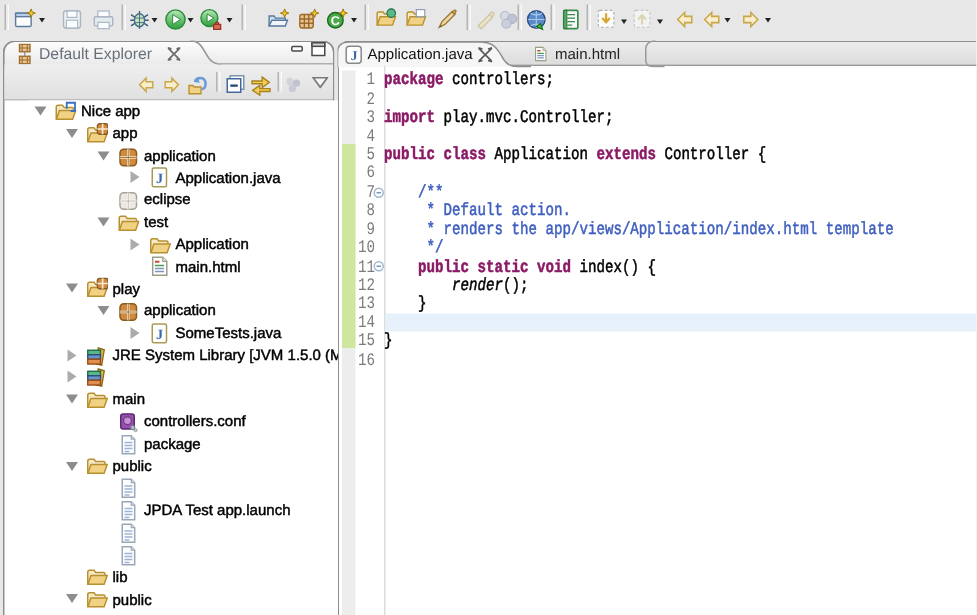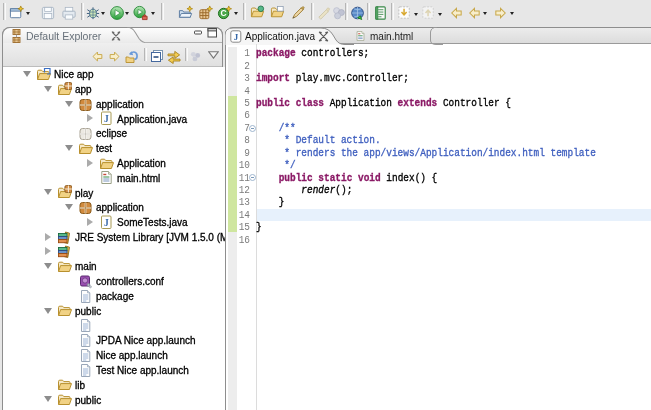--- a/index.html
+++ b/index.html
@@ -330,33 +330,31 @@
     <svg class="abs" style="left:60px;top:251.7px" width="15" height="15" viewBox="0 0 15 15">
       <path d="M3.5 1.5 H9.5 L11.8 3.8 V13.5 H3.5 Z" fill="#fdfdfd" stroke="#9aa7b8" stroke-width="1"></path>
       <path d="M9.5 1.5 L9.5 3.8 L11.8 3.8" fill="#dde6f0" stroke="#9aa7b8" stroke-width="0.8"></path>
       <path d="M5 6 H10.3 M5 8 H10.3 M5 10 H10.3 M5 12 H8.3" stroke="#9db4d6" stroke-width="1"></path>
     </svg>
     <svg class="abs" style="left:60px;top:266.4px" width="15" height="15" viewBox="0 0 15 15">
       <path d="M3.5 1.5 H9.5 L11.8 3.8 V13.5 H3.5 Z" fill="#fdfdfd" stroke="#9aa7b8" stroke-width="1"></path>
       <path d="M9.5 1.5 L9.5 3.8 L11.8 3.8" fill="#dde6f0" stroke="#9aa7b8" stroke-width="0.8"></path>
       <path d="M5 6 H10.3 M5 8 H10.3 M5 10 H10.3 M5 12 H8.3" stroke="#9db4d6" stroke-width="1"></path>
     </svg>
-    <div class="row" style="left:78px;top:266.8px">JPDA Nice app.launch</div>
+    <div class="row" style="left:78px;top:266.8px">JPDA Test app.launch</div>
     <svg class="abs" style="left:60px;top:281.2px" width="15" height="15" viewBox="0 0 15 15">
       <path d="M3.5 1.5 H9.5 L11.8 3.8 V13.5 H3.5 Z" fill="#fdfdfd" stroke="#9aa7b8" stroke-width="1"></path>
       <path d="M9.5 1.5 L9.5 3.8 L11.8 3.8" fill="#dde6f0" stroke="#9aa7b8" stroke-width="0.8"></path>
       <path d="M5 6 H10.3 M5 8 H10.3 M5 10 H10.3 M5 12 H8.3" stroke="#9db4d6" stroke-width="1"></path>
     </svg>
-    <div class="row" style="left:78px;top:281.6px">Nice app.launch</div>
     <svg class="abs" style="left:60px;top:296.0px" width="15" height="15" viewBox="0 0 15 15">
       <path d="M3.5 1.5 H9.5 L11.8 3.8 V13.5 H3.5 Z" fill="#fdfdfd" stroke="#9aa7b8" stroke-width="1"></path>
       <path d="M9.5 1.5 L9.5 3.8 L11.8 3.8" fill="#dde6f0" stroke="#9aa7b8" stroke-width="0.8"></path>
       <path d="M5 6 H10.3 M5 8 H10.3 M5 10 H10.3 M5 12 H8.3" stroke="#9db4d6" stroke-width="1"></path>
     </svg>
-    <div class="row" style="left:78px;top:296.4px">Test Nice app.launch</div>
     <svg class="abs" style="left:39px;top:310.8px" width="15" height="15" viewBox="0 0 15 15">
       <path d="M1.5 12.5 L1.5 4.5 Q1.5 3.2 2.8 3.2 L5.6 3.2 L6.8 4.6 L12 4.6 Q13 4.6 13 5.6 L13 6.4" fill="#f6e9c8" stroke="#b8902e" stroke-width="1"></path>
       <path d="M1.6 12.5 L3.6 6.6 L14.5 6.6 L12.4 12.5 Z" fill="#f1d285" stroke="#b8902e" stroke-width="1"></path>
     </svg>
     <div class="row" style="left:57px;top:311.2px">lib</div>
     <div class="arrD" style="left:26px;top:329.8px"></div>
     <svg class="abs" style="left:39px;top:325.6px" width="15" height="15" viewBox="0 0 15 15">
       <path d="M1.5 12.5 L1.5 4.5 Q1.5 3.2 2.8 3.2 L5.6 3.2 L6.8 4.6 L12 4.6 Q13 4.6 13 5.6 L13 6.4" fill="#f6e9c8" stroke="#b8902e" stroke-width="1"></path>
       <path d="M1.6 12.5 L3.6 6.6 L14.5 6.6 L12.4 12.5 Z" fill="#f1d285" stroke="#b8902e" stroke-width="1"></path>
     </svg>

